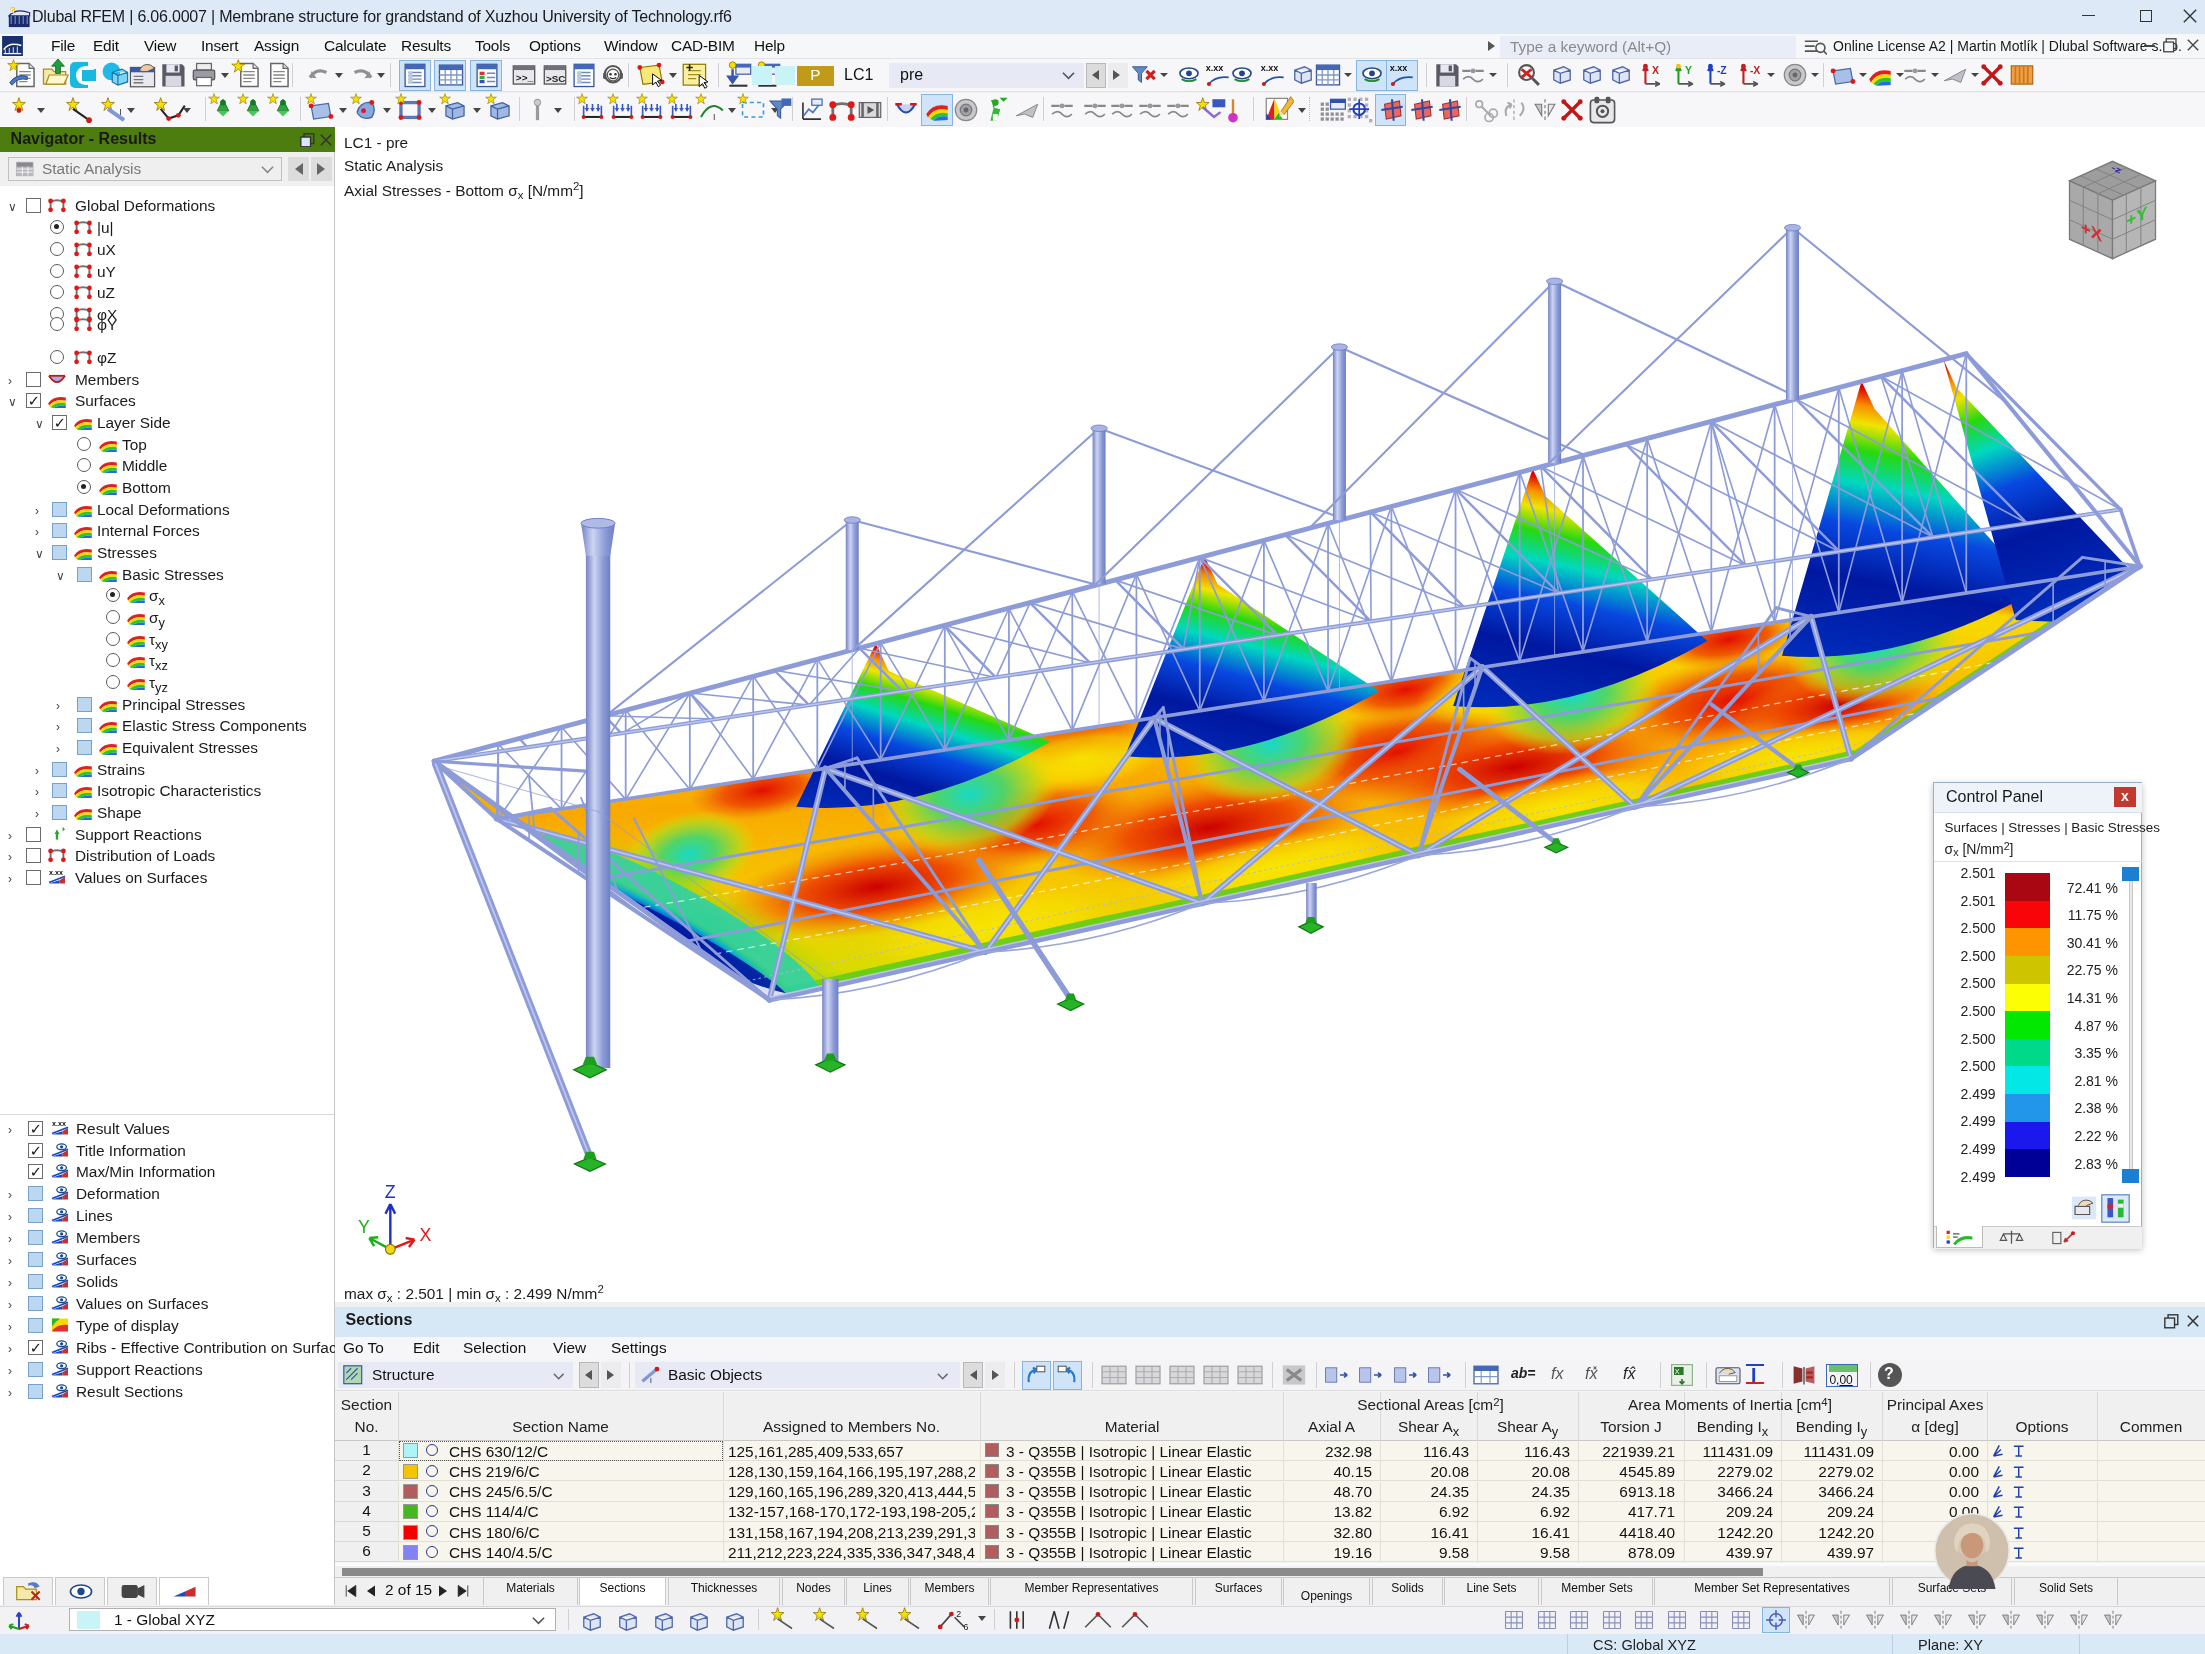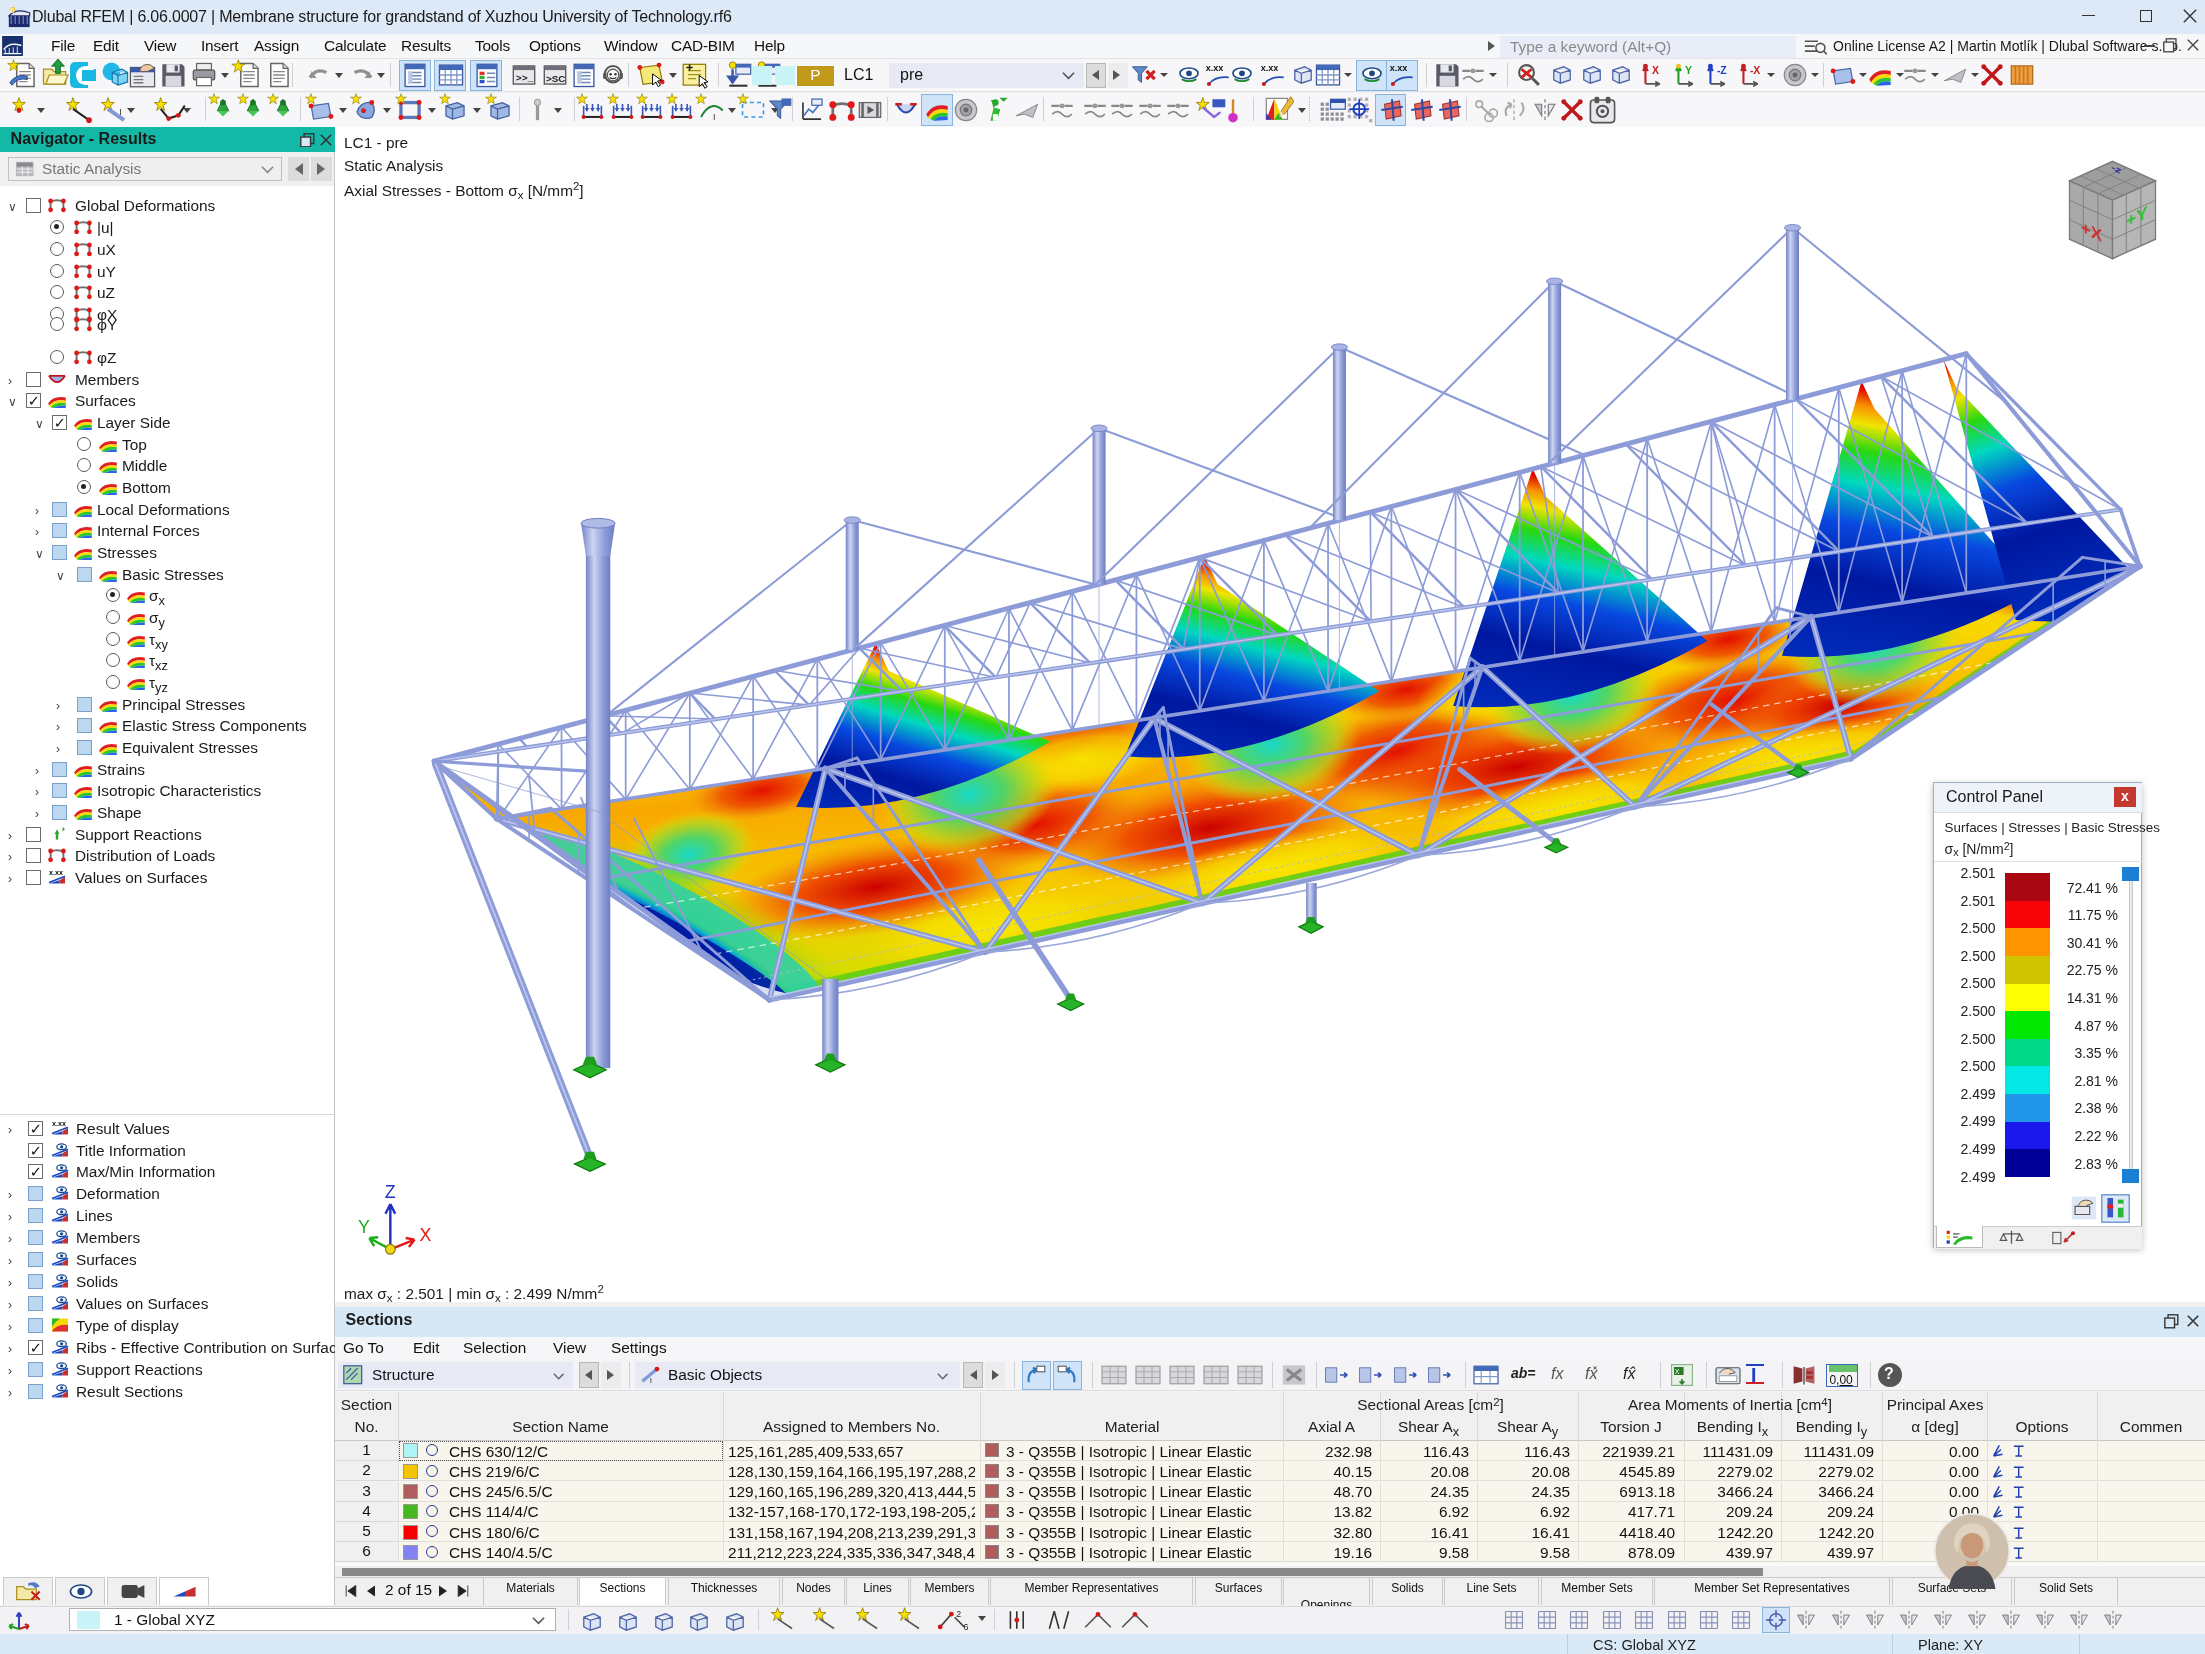--- a/index.html
+++ b/index.html
@@ -4,21 +4,21 @@
 html,body{width:2205px;height:1655px;overflow:hidden;font-family:"Liberation Sans",sans-serif;background:#f0f0f0;position:relative}
 .abs{position:absolute}
 #titlebar{left:0;top:0;width:2205px;height:34px;background:#dde9f7;}
 #titlebar .t{position:absolute;left:32px;top:8px;font-size:16px;color:#1a1a1a;letter-spacing:-0.2px}
 #menubar{left:0;top:34px;width:2205px;height:25px;background:#f6f7f9;border-bottom:0.8px solid #e3e3e3}
 .mi{position:absolute;top:3.2px;font-size:15.4px;color:#111;letter-spacing:-0.2px}
 #tb1{left:0;top:59px;width:2205px;height:33px;background:#f7f7f9;border-bottom:0.8px solid #e2e2e4}
 #tb2{left:0;top:93px;width:2205px;height:35px;background:#f7f7f9;border-bottom:0.8px solid #d8d8da}
 .sep{position:absolute;top:4px;width:0.8px;height:24px;background:#d0d0d2}
 #nav{left:0;top:127px;width:335px;height:1478px;background:#fff;border-right:0.8px solid #c5c5c5}
-#navhead{position:absolute;left:0;top:0;width:362px;height:25px;background:#14b8a6}
+#navhead{position:absolute;left:0;top:0;width:362px;height:25px;background:#4d7c0f}
 #navhead .t{position:absolute;left:10.6px;top:3.2px;font-weight:bold;font-size:16px;color:#1a1a1a}
 #navcombo{position:absolute;left:0;top:25px;width:334px;height:34px;background:#f0f0f0}
 .trrow{position:absolute;height:22px;font-size:15.4px;color:#1a1a1a;white-space:nowrap}
 .arrow{position:absolute;top:4.9px;font-size:12px;color:#444}
 .cb{position:absolute;top:3.2px;width:14.6px;height:14.6px;border:1.3px solid #6b6b6b;background:#fff}
 .cb.b{background:#bcd8f0;border-color:#78a0c8}
 .cb.c::after{content:"\2713";position:absolute;left:0.8px;top:-2.4px;font-size:14.6px;color:#111}
 .rd{position:absolute;top:3.2px;width:14px;height:14px;border:1.4px solid #5a5a5a;border-radius:50%;background:#fff}
 .rd.on::after{content:"";position:absolute;left:2.6px;top:2.6px;width:5.7px;height:5.7px;border-radius:50%;background:#222}
 .tx{position:absolute;top:1.6px}
@@ -2098,21 +2098,21 @@
 </svg>
 <div class="abs" style="left:50px;top:274px;font-size:15.4px;color:#111">2 of 15</div>
 <div class="tab" style="left:148px;top:270px;width:95px;padding-top:3.2px">Materials</div>
 <div class="tab act" style="left:244px;top:270px;width:87px;padding-top:3.2px">Sections</div>
 <div class="tab" style="left:333px;top:270px;width:112px;padding-top:3.2px">Thicknesses</div>
 <div class="tab" style="left:447px;top:270px;width:63px;padding-top:3.2px">Nodes</div>
 <div class="tab" style="left:511px;top:270px;width:63px;padding-top:3.2px">Lines</div>
 <div class="tab" style="left:575px;top:270px;width:79px;padding-top:3.2px">Members</div>
 <div class="tab" style="left:655px;top:270px;width:203px;padding-top:3.2px">Member Representatives</div>
 <div class="tab" style="left:860px;top:270px;width:87px;padding-top:3.2px">Surfaces</div>
-<div class="tab" style="left:948px;top:270px;width:87px;padding-top:20px">Openings</div>
+<div class="tab" style="left:948px;top:270px;width:87px;padding-top:11px">Openings</div>
 <div class="tab" style="left:1037px;top:270px;width:71px;padding-top:3.2px">Solids</div>
 <div class="tab" style="left:1109px;top:270px;width:95px;padding-top:3.2px">Line Sets</div>
 <div class="tab" style="left:1206px;top:270px;width:112px;padding-top:3.2px">Member Sets</div>
 <div class="tab" style="left:1319px;top:270px;width:236px;padding-top:3.2px">Member Set Representatives</div>
 <div class="tab" style="left:1557px;top:270px;width:120px;padding-top:3.2px">Surface Sets</div>
 <div class="tab" style="left:1679px;top:270px;width:104px;padding-top:3.2px">Solid Sets</div>
 </div>
 <div id="btoolbar" class="abs"></div>
 <svg class="abs" style="left:4.9px;top:1606px" width="28" height="28" viewBox="0 0 34 34">
     <use href="#axico"></use>

